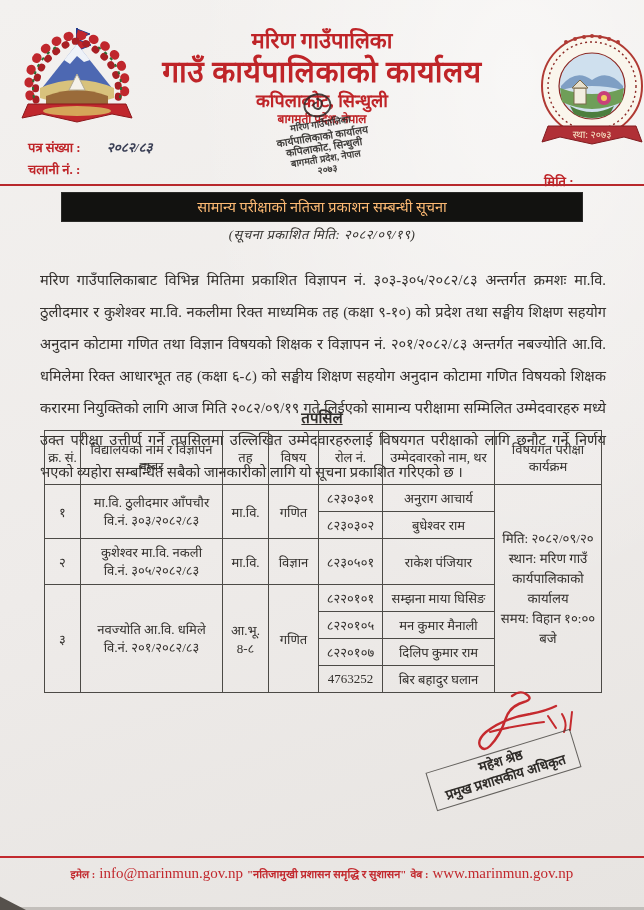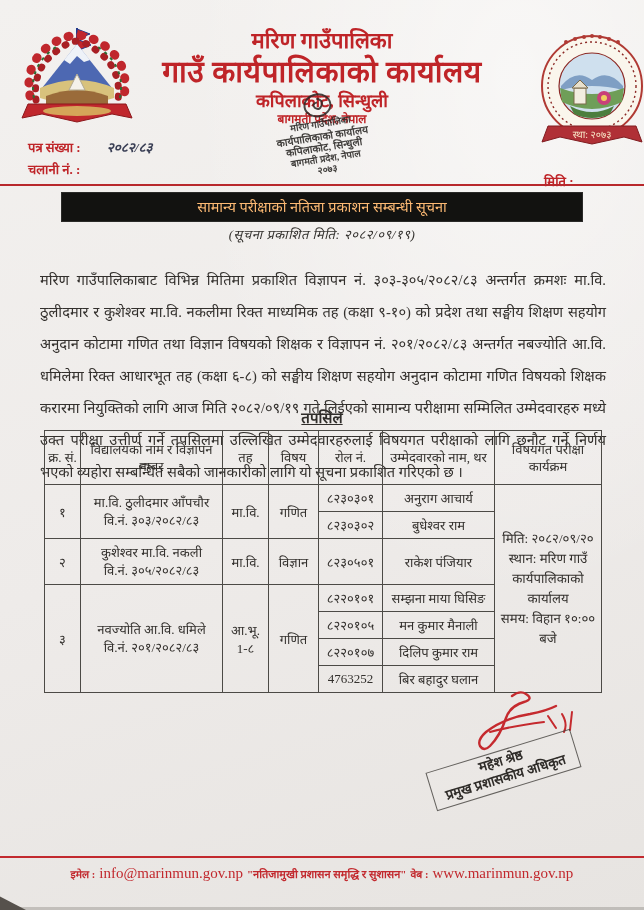--- a/index.html
+++ b/index.html
@@ -224,21 +224,21 @@
         <td>विज्ञान</td>
         <td>८२३०५०१</td>
         <td>राकेश पंजियार</td>
       </tr>
       <tr class="sub">
         <td rowspan="4">३</td>
         <td rowspan="4" class="school-cell">
           <div>नवज्योति आ.वि. धमिले</div>
           <div>वि.नं. २०१/२०८२/८३</div>
         </td>
-        <td rowspan="4">आ.भू. 1-८</td>
+        <td rowspan="4">आ.भू. 8-८</td>
         <td rowspan="4">गणित</td>
         <td>८२२०१०१</td>
         <td>सम्झना माया घिसिङ</td>
       </tr>
       <tr class="sub">
         <td>८२२०१०५</td>
         <td>मन कुमार मैनाली</td>
       </tr>
       <tr class="sub">
         <td>८२२०१०७</td>

